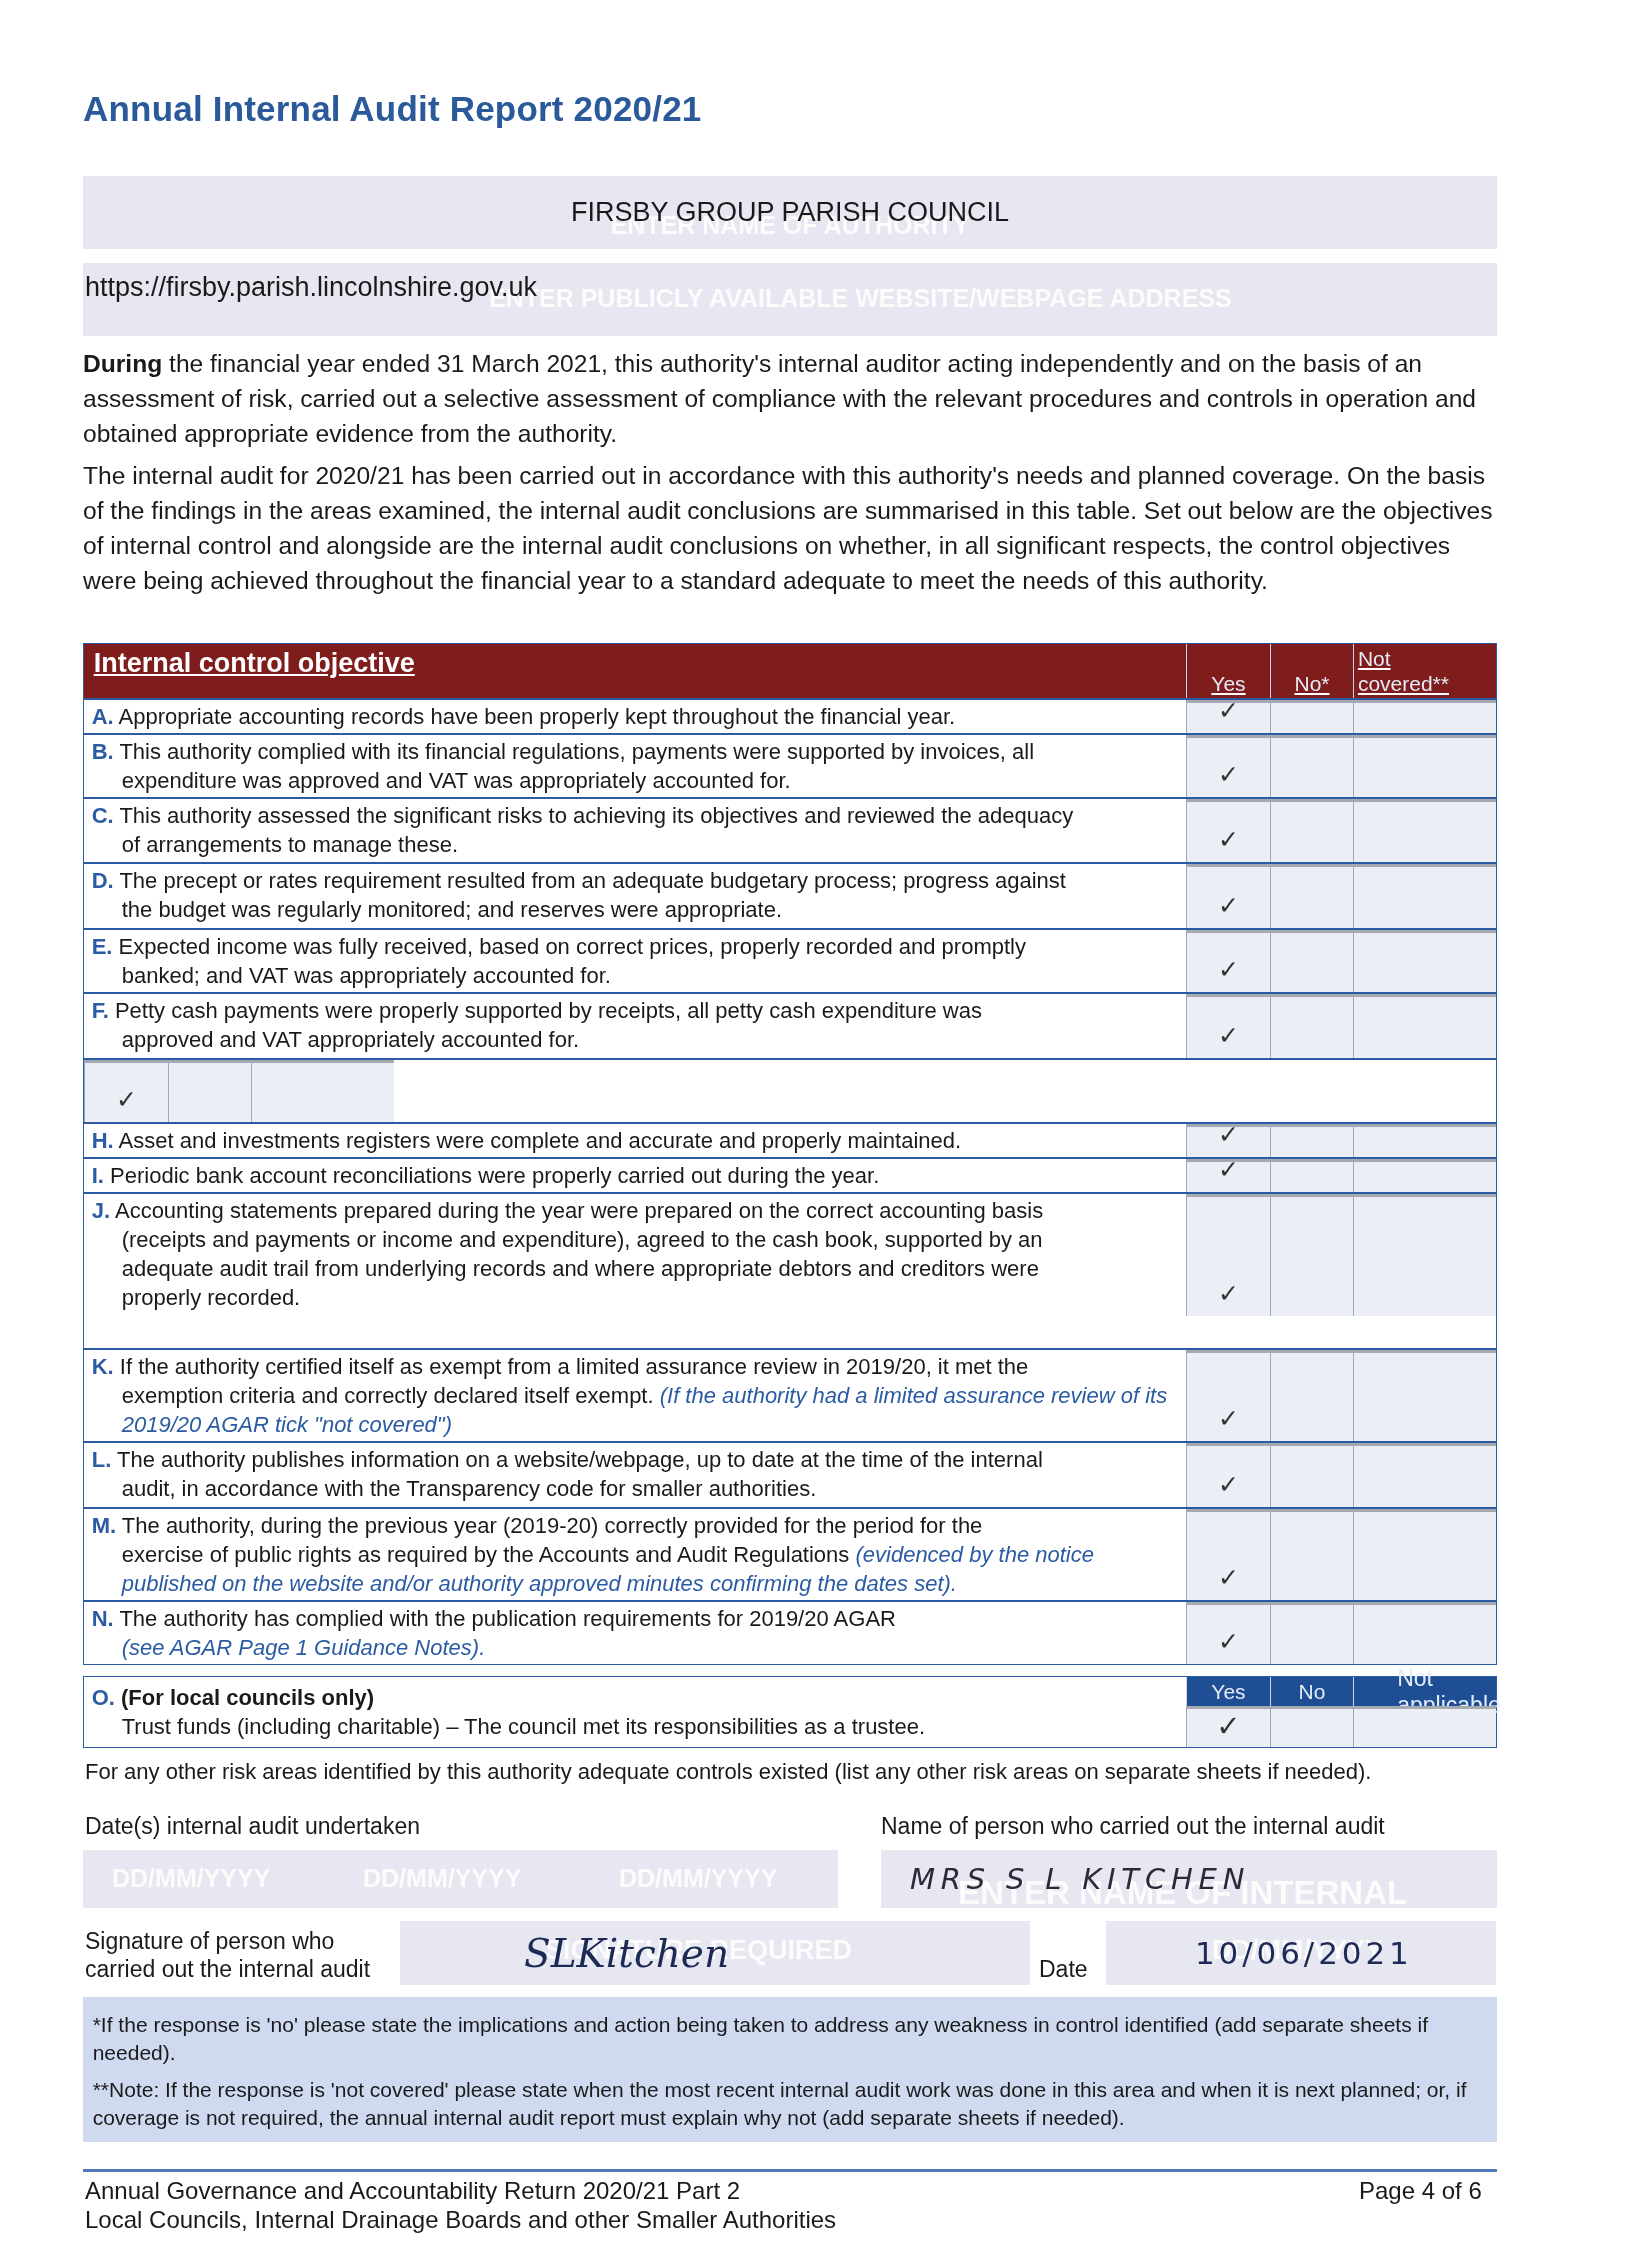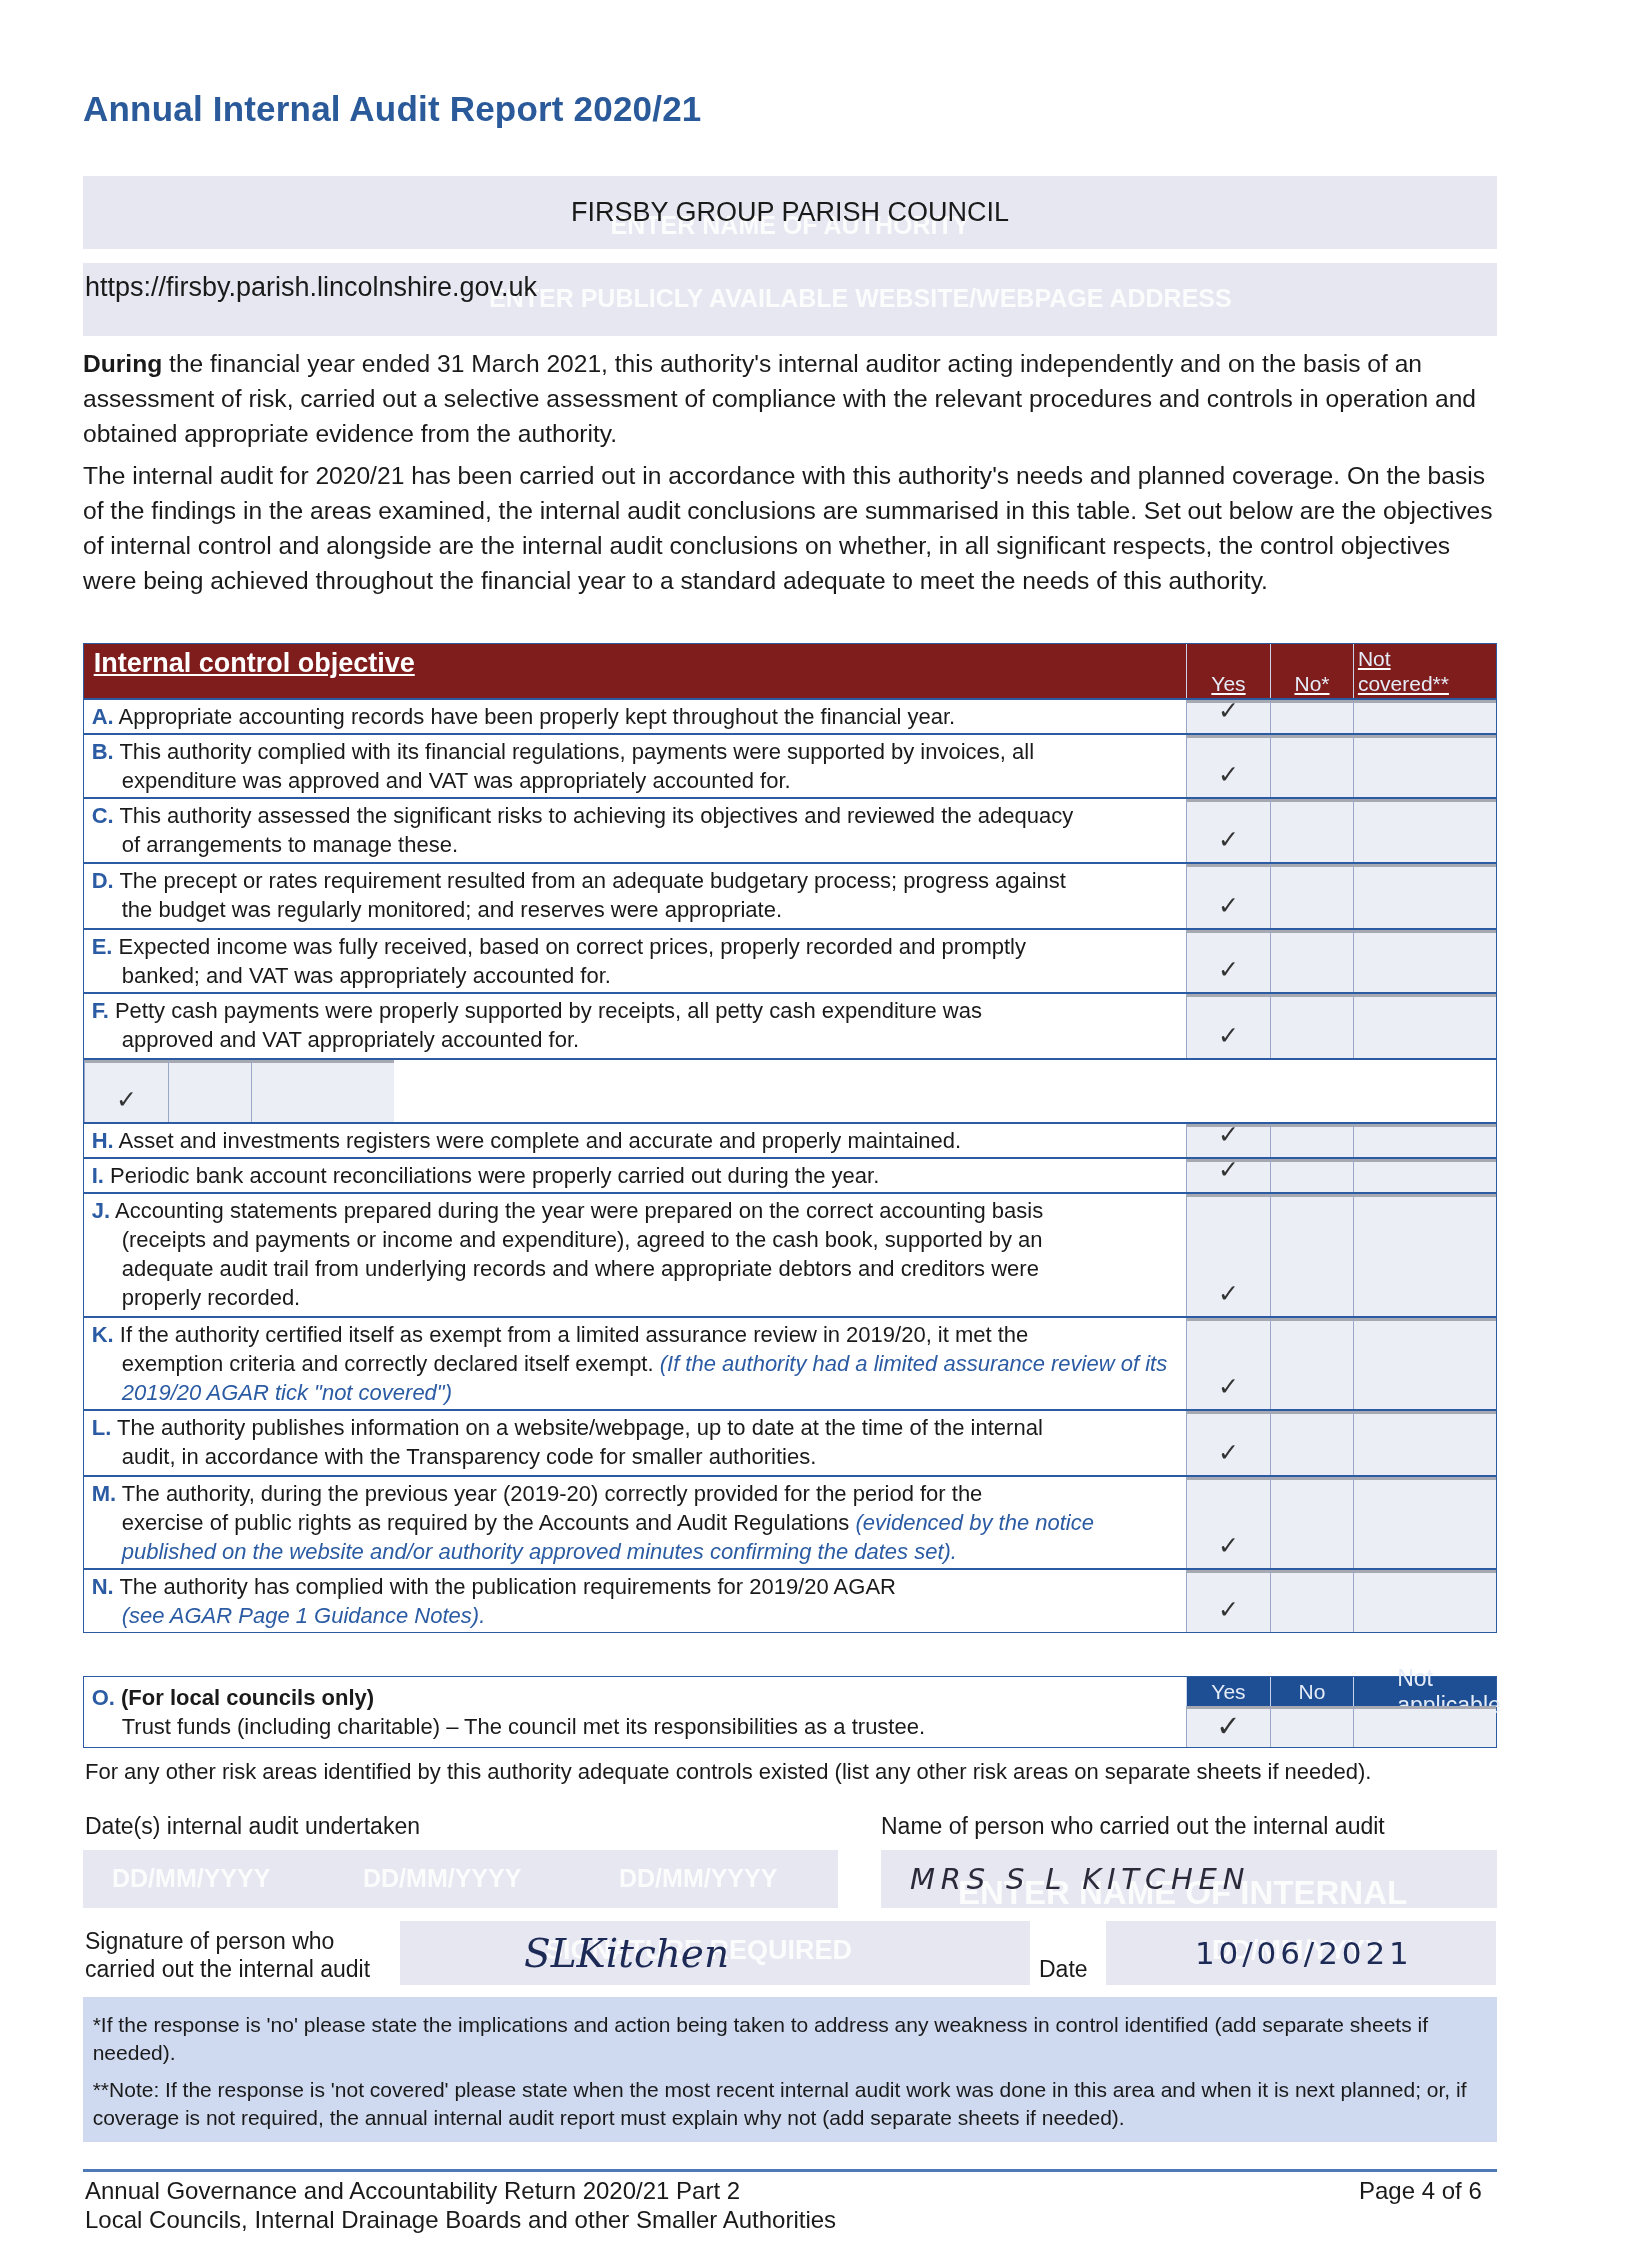--- a/index.html
+++ b/index.html
@@ -154,21 +154,21 @@
         <div class="txt">
           <span class="first"><span class="letter">J.</span> <span>Accounting statements prepared during the year were prepared on the correct accounting basis</span></span>
           <span class="indent"><span>(receipts and payments or income and expenditure), agreed to the cash book, supported by an</span></span>
           <span class="indent"><span>adequate audit trail from underlying records and where appropriate debtors and creditors were</span></span>
           <span class="indent"><span>properly recorded.</span></span>
         </div>
         <div class="cell y">✓</div>
         <div class="cell n"></div>
         <div class="cell nc"></div>
       </div>
-      <div class="row" style="height: 91px;">
+      <div class="row" style="height: 91px; margin-top: 32px;">
         <div class="txt">
           <span class="first"><span class="letter">K.</span> <span>If the authority certified itself as exempt from a limited assurance review in 2019/20, it met the</span></span>
           <span class="indent"><span>exemption criteria and correctly declared itself exempt. </span><span class="ital">(If the authority had a limited assurance review of its 2019/20 AGAR tick "not covered")</span></span>
         </div>
         <div class="cell y">✓</div>
         <div class="cell n"></div>
         <div class="cell nc"></div>
       </div>
       <div class="row" style="height: 64px;">
         <div class="txt">

